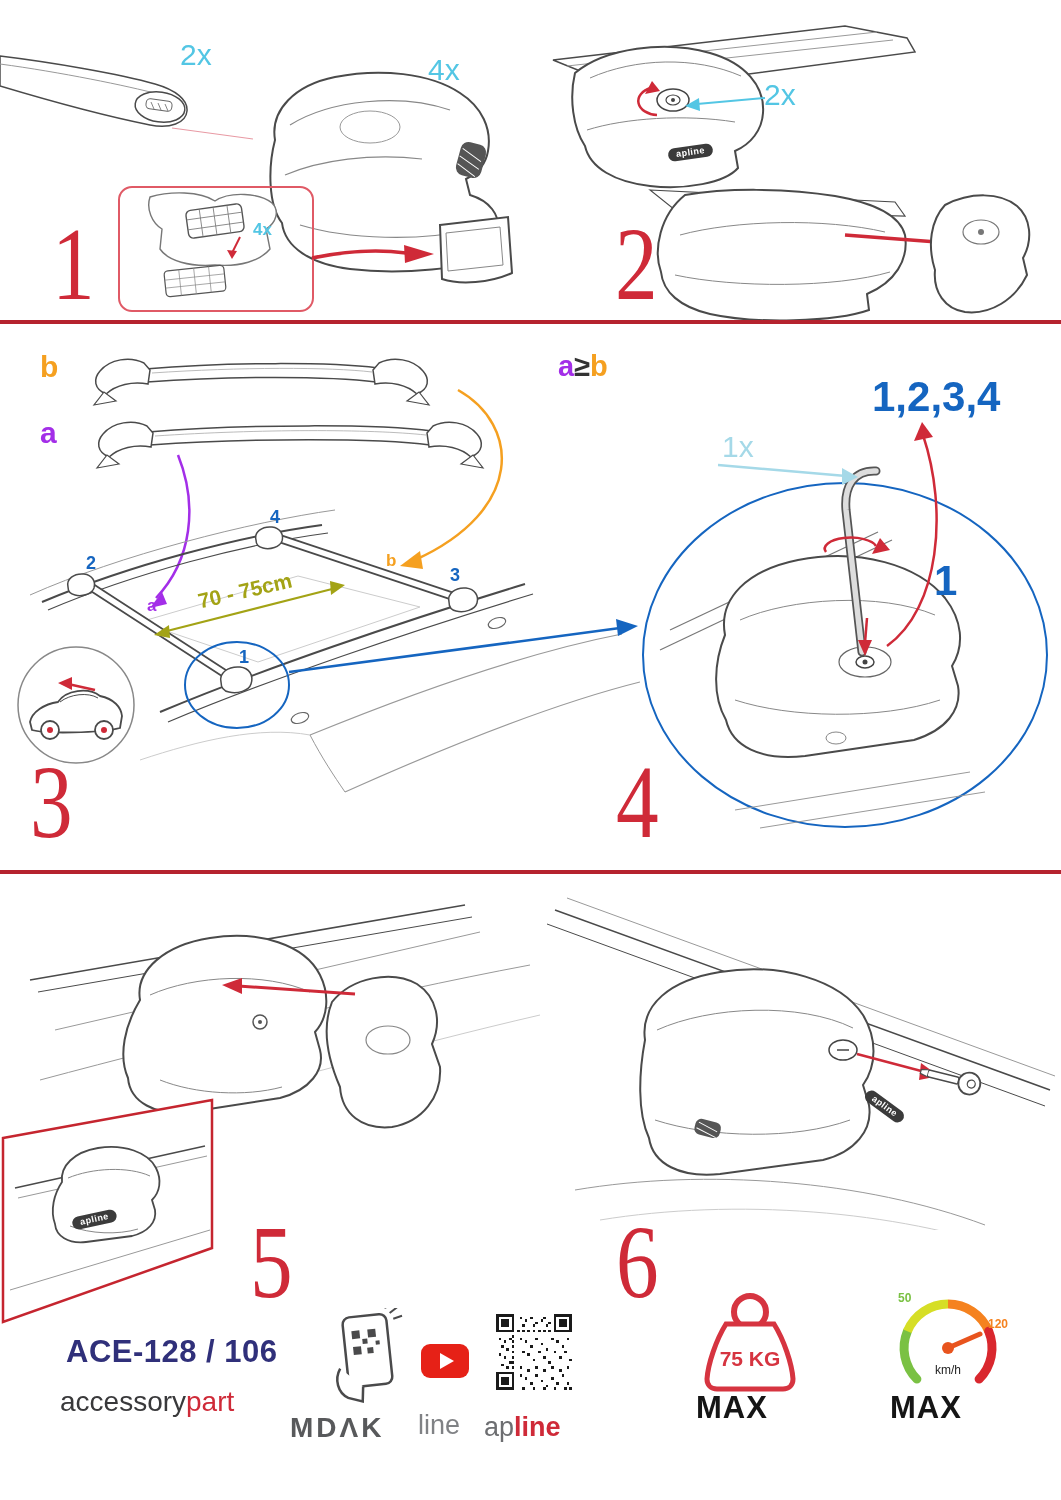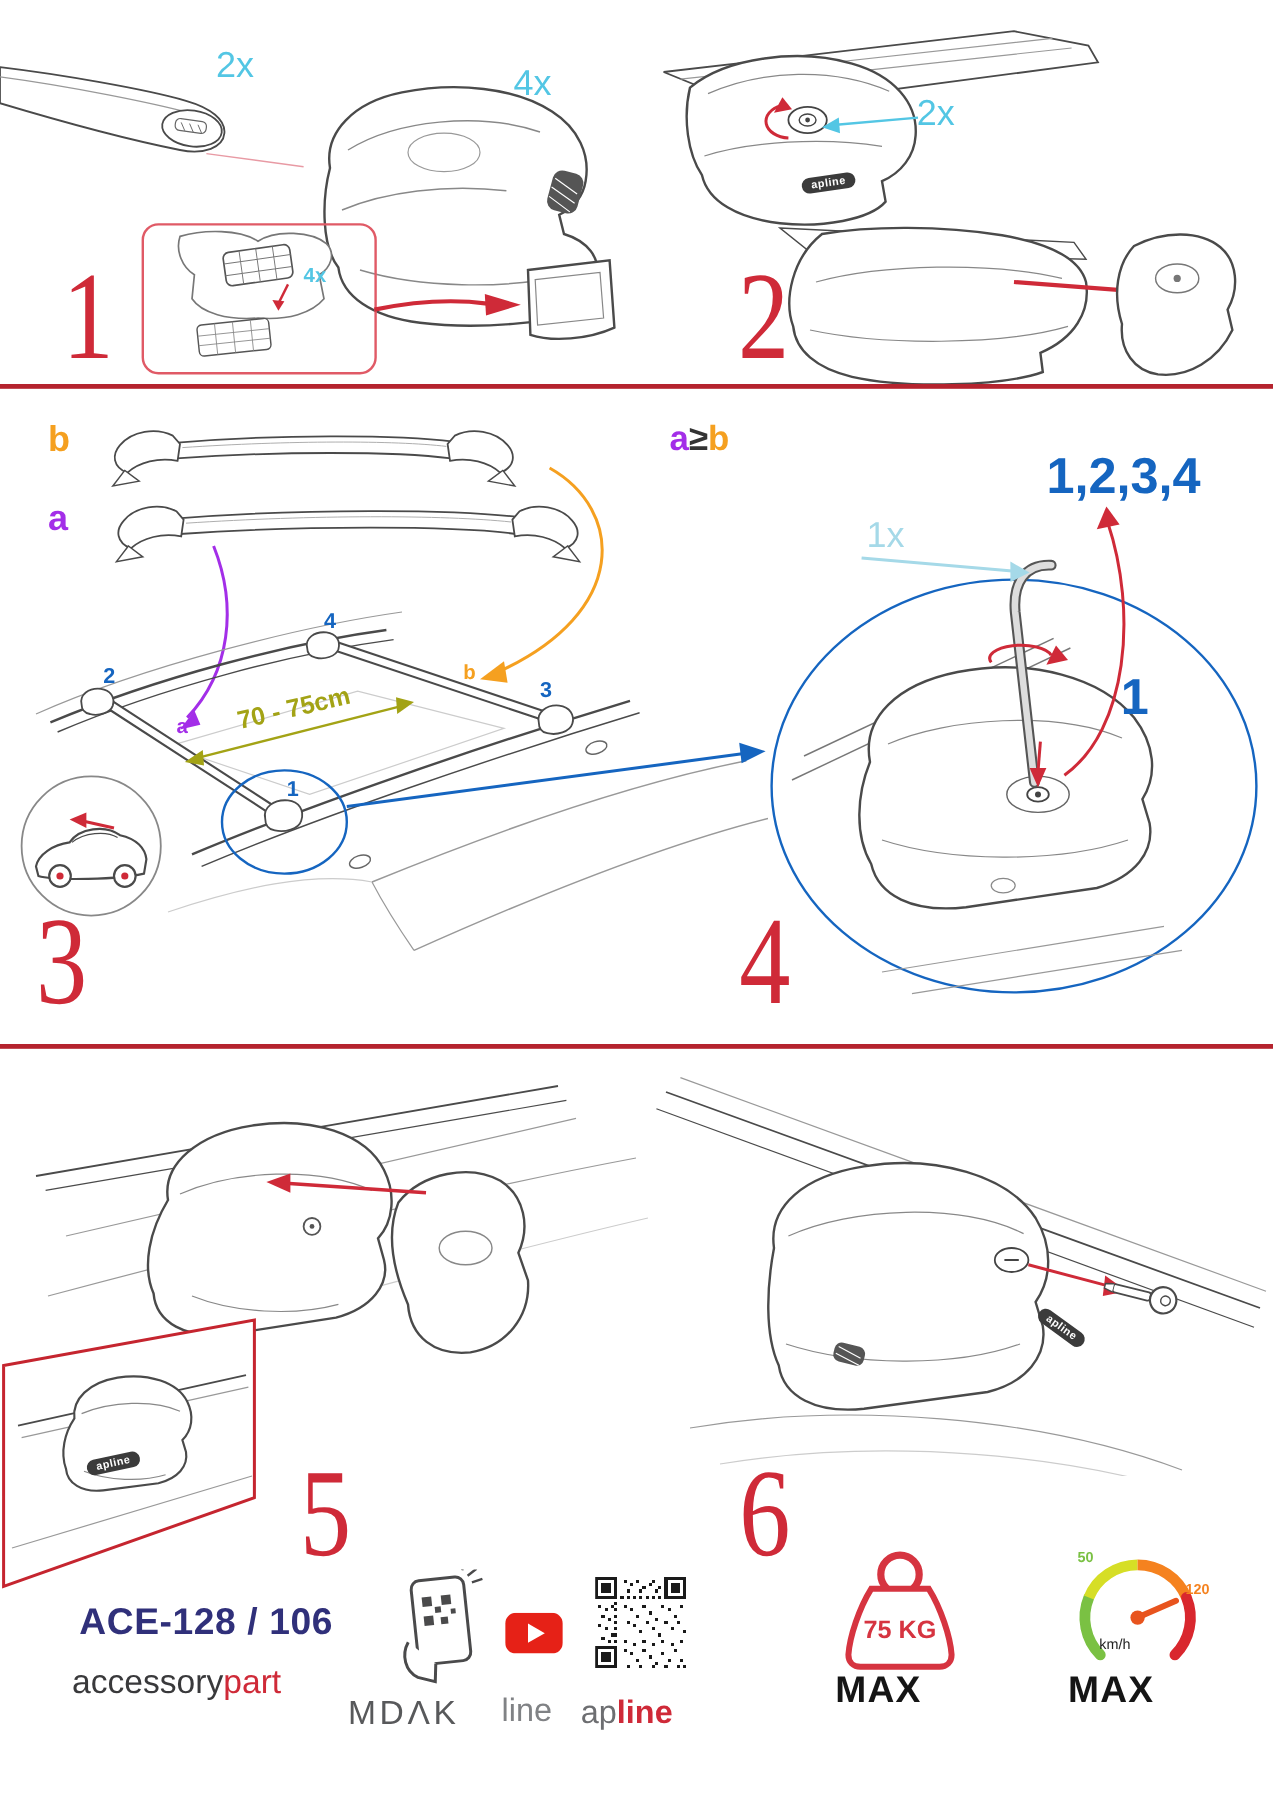--- a/index.html
+++ b/index.html
@@ -299,21 +299,21 @@
           <rect x="46" y="22" width="8" height="8"></rect>
         <rect x="30" y="38" width="8" height="8"></rect>
           <rect x="44" y="40" width="6" height="6"></rect>
         <rect x="40" y="31" width="5" height="5"></rect>
           <rect x="53" y="34" width="4" height="4"></rect>
       </g>
       <path d="M70,8 l8,-5 M73,14 l9,-2 M66,3 l3,-8" stroke="#4a4a4b" stroke-width="2" fill="none"></path>
       <path d="M15,58 C8,68 10,82 20,88 L34,93 L36,78" fill="#fff" stroke="#4a4a4b" stroke-width="2.5"></path>
     </g>
   </svg>
-  <span class="t" style="left:290px;top:1414px;font-size:28px;font-weight:400;color:#58595b;letter-spacing:3px">MDΛK</span>
+  <span class="t" style="left:290px;top:1414px;font-size:28px;font-weight:700;color:#58595b;letter-spacing:3px">MDΛK</span>
 
   <svg class="abs" style="left:421px;top:1344px" width="48" height="34" viewBox="0 0 48 34">
     <rect x="0" y="0" width="48" height="34" rx="9" fill="#e62117"></rect>
     <polygon points="19,9 33,17 19,25" fill="#fff"></polygon>
   </svg>
   <span class="t" style="left:418px;top:1412px;font-size:27px;color:#808285">line</span>
 
   <svg class="abs" style="left:496px;top:1314px" width="76" height="76" viewBox="0 0 29 29" shape-rendering="crispEdges">
     <rect x="0" y="0" width="29" height="29" fill="#fff"></rect>
     <g fill="#1a1a1a">
@@ -345,16 +345,16 @@
   <svg class="abs" style="left:884px;top:1290px" width="128" height="100" viewBox="0 0 128 100">
     <path d="M32.9,89.1 A44,44 0 0 1 23.4,41.2" fill="none" stroke="#7ac143" stroke-width="9" stroke-linecap="round"></path>
     <path d="M23.4,41.2 A44,44 0 0 1 64,14" fill="none" stroke="#d6de26" stroke-width="9"></path>
     <path d="M64,14 A44,44 0 0 1 104.7,41.2" fill="none" stroke="#f5821f" stroke-width="9"></path>
     <path d="M104.7,41.2 A44,44 0 0 1 95.1,89.1" fill="none" stroke="#d9272e" stroke-width="9" stroke-linecap="round"></path>
     <path d="M64,58 L96,44" stroke="#e8541e" stroke-width="5" stroke-linecap="round"></path>
     <circle cx="64" cy="58" r="6" fill="#e8541e"></circle>
   </svg>
   <span class="t" style="left:898px;top:1292px;font-size:12px;font-weight:700;color:#7ac143">50</span>
   <span class="t" style="left:988px;top:1318px;font-size:12px;font-weight:700;color:#f5821f">120</span>
-  <span class="t" style="left:916px;top:1364px;width:64px;text-align:left;font-size:12px;color:#222">km/h</span>
+  <span class="t" style="left:916px;top:1364px;width:64px;text-align:center;font-size:12px;color:#222">km/h</span>
   <span class="t fMax" style="left:890px;top:1392px;width:116px">MAX</span>
 
 </div>
 
 </body></html>

